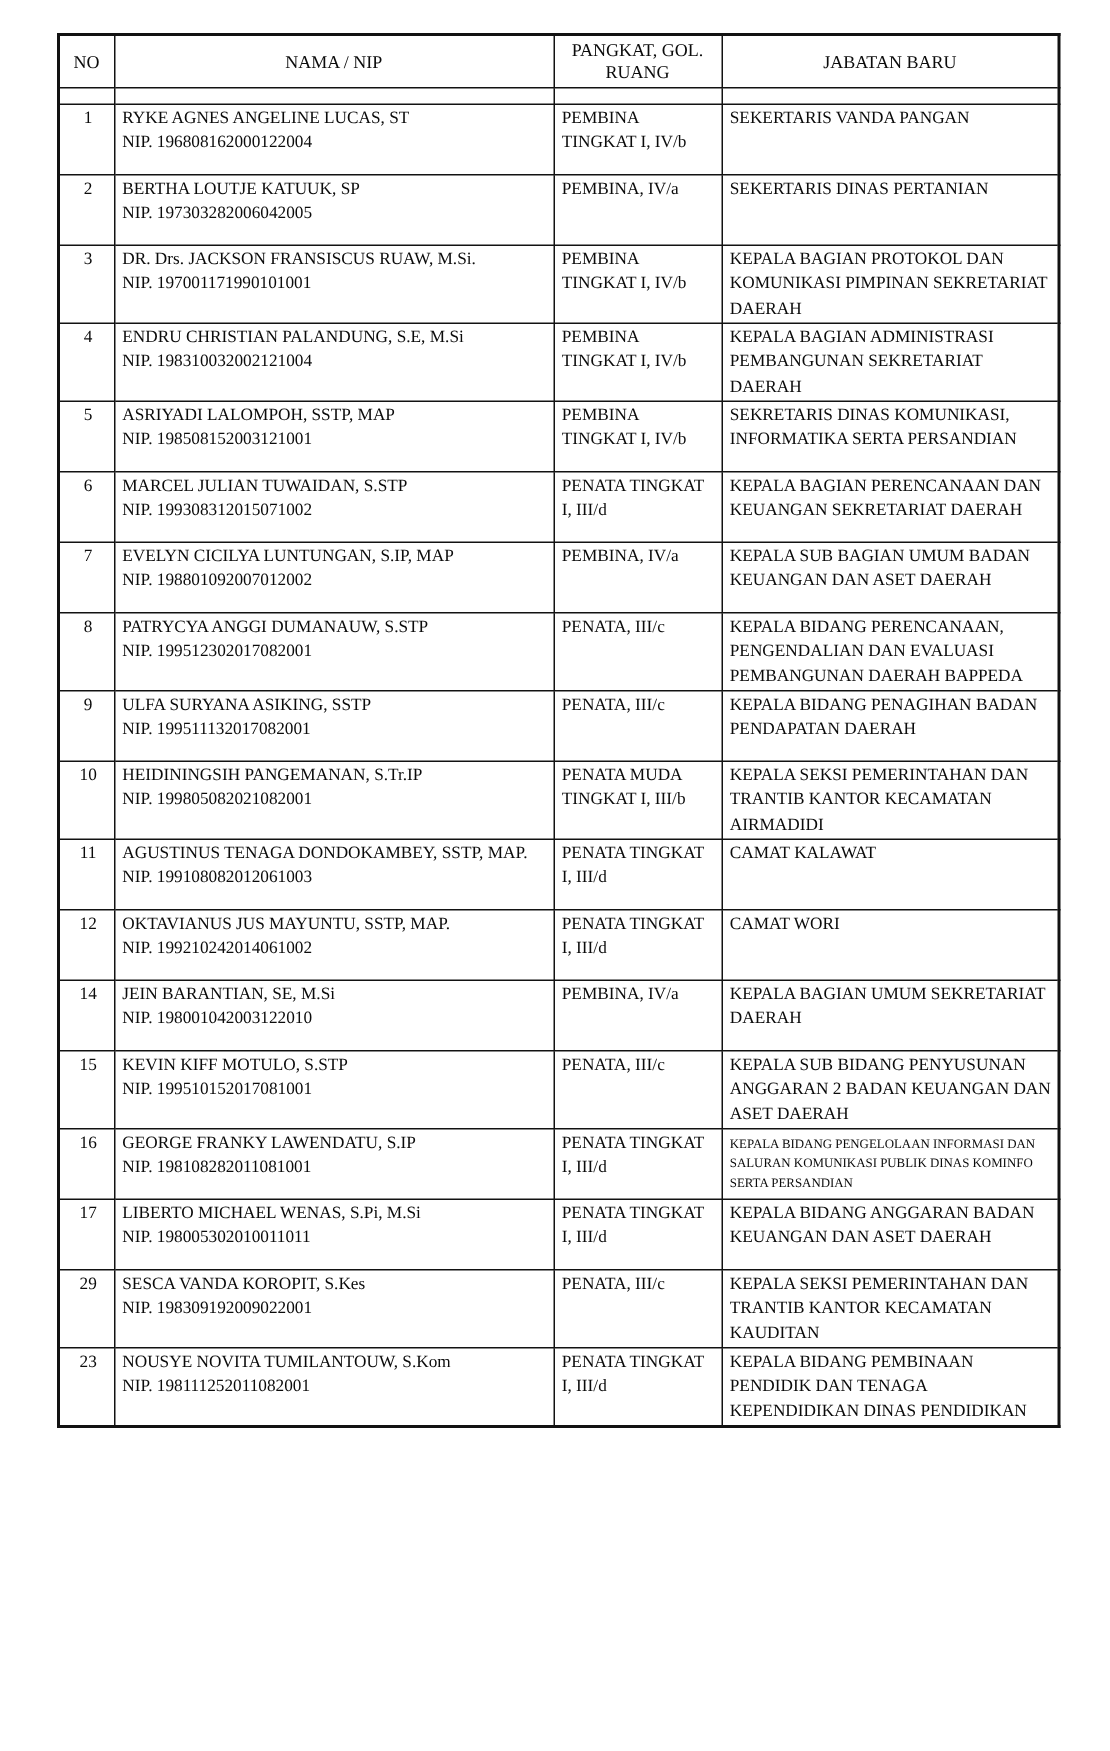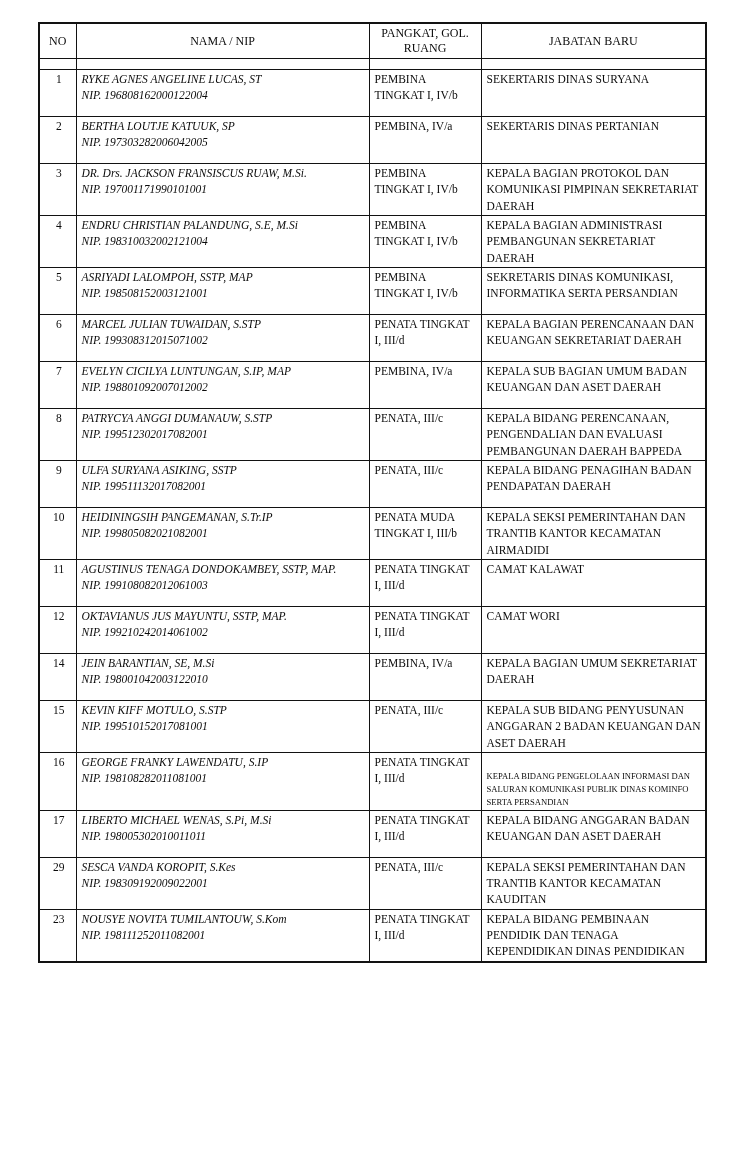--- a/index.html
+++ b/index.html
@@ -42,22 +42,22 @@
     text-align: center;
     vertical-align: middle;
     font-size: 12px;
     line-height: 1.25;
     padding: 2px 4px;
   }
   tr.spacer-row { height: 11px; }
   tr.spacer-row td { padding: 0; }
   tr.data-row { height: 47px; }
   td.c-no { text-align: center; padding-left: 2px; padding-right: 2px; }
-  td.c-jabatan.small-text { font-size: 8.6px; line-height: 1.5; padding-top: 17px; }
-  .nama, .nip { white-space: nowrap; font-style: italic; }
+  td.c-jabatan.small-text { font-size: 8.6px; line-height: 1.5; padding-top: 3px; }
+  .nama, .nip { white-space: nowrap; }
 </style>
 </head>
 <body>
 
 <div class="page">
   <table class="personnel">
     <colgroup>
       <col style="width:37px">
       <col style="width:293px">
       <col style="width:112px">
@@ -78,21 +78,21 @@
       </tr>
     </thead>
     <tbody id="table-body">
   <tr class="data-row">
     <td class="c-no">1</td>
     <td class="c-nama">
       <div class="nama">RYKE AGNES ANGELINE LUCAS, ST</div>
       <div class="nip">NIP. 196808162000122004</div>
     </td>
     <td class="c-pangkat">PEMBINA TINGKAT I, IV/b</td>
-    <td class="c-jabatan">SEKERTARIS DINAS SURYANA</td>
+    <td class="c-jabatan">SEKERTARIS VANDA PANGAN</td>
   </tr>
 
   <tr class="data-row">
     <td class="c-no">2</td>
     <td class="c-nama">
       <div class="nama">BERTHA LOUTJE KATUUK, SP</div>
       <div class="nip">NIP. 197303282006042005</div>
     </td>
     <td class="c-pangkat">PEMBINA, IV/a</td>
     <td class="c-jabatan">SEKERTARIS DINAS PERTANIAN</td>

